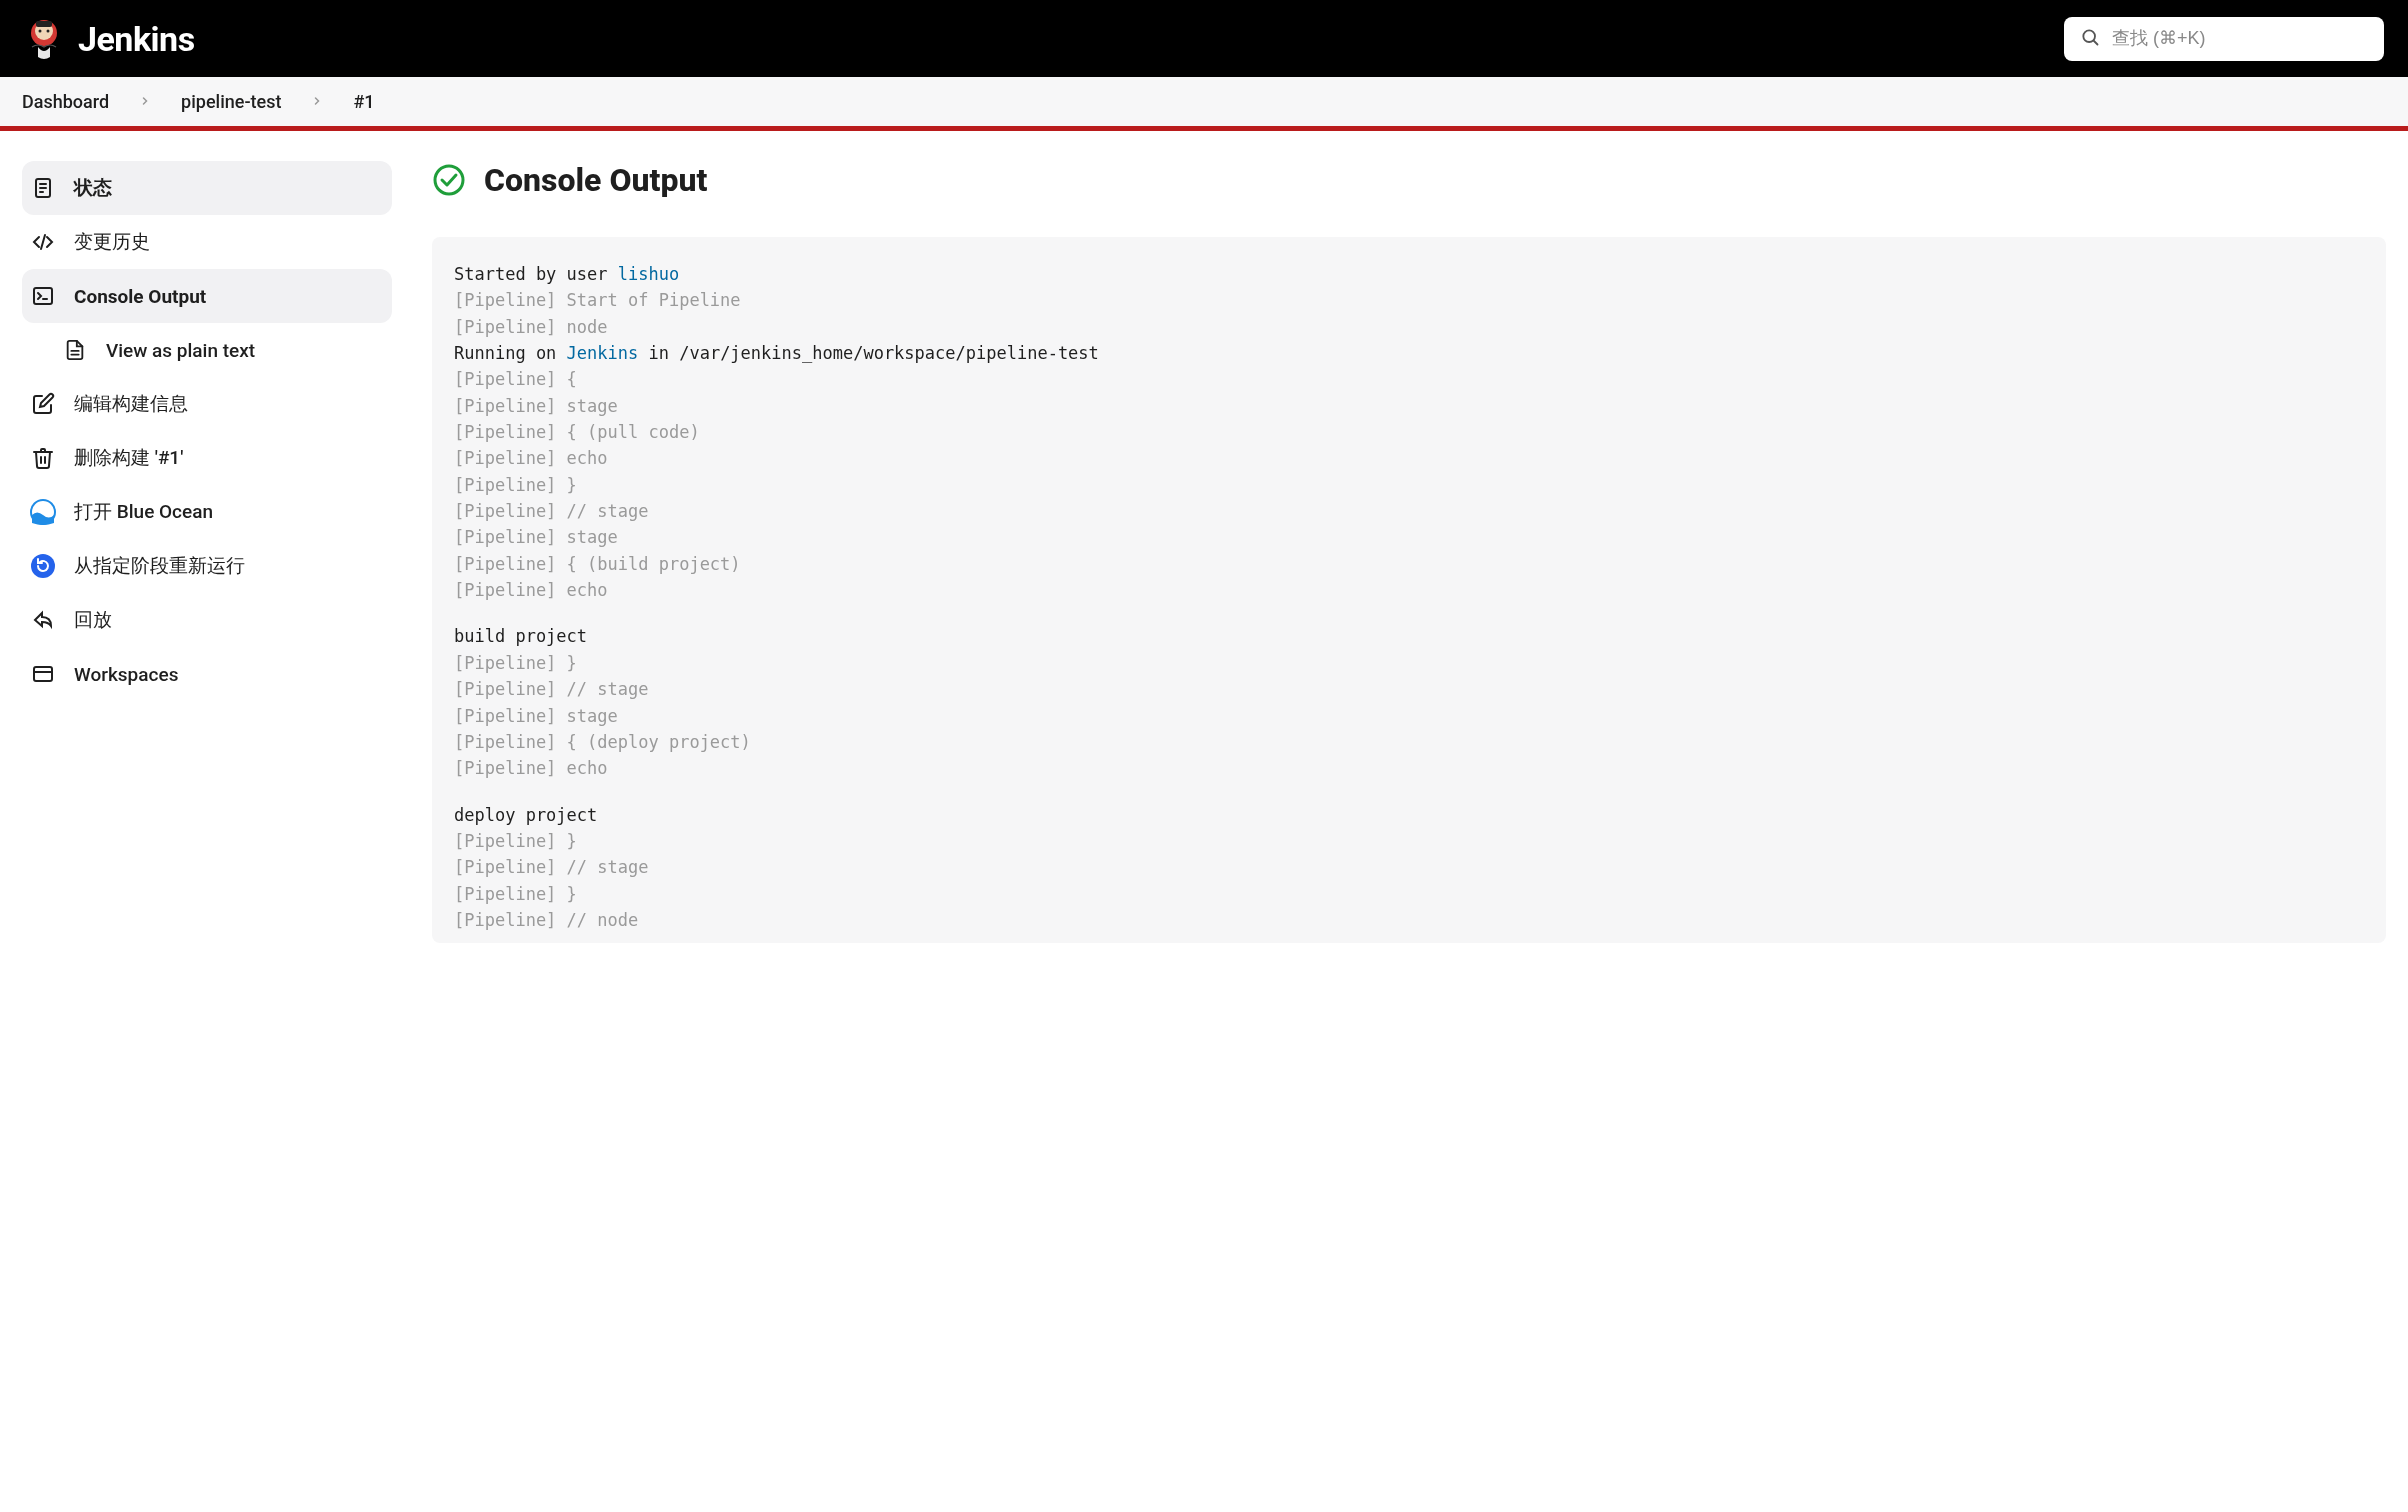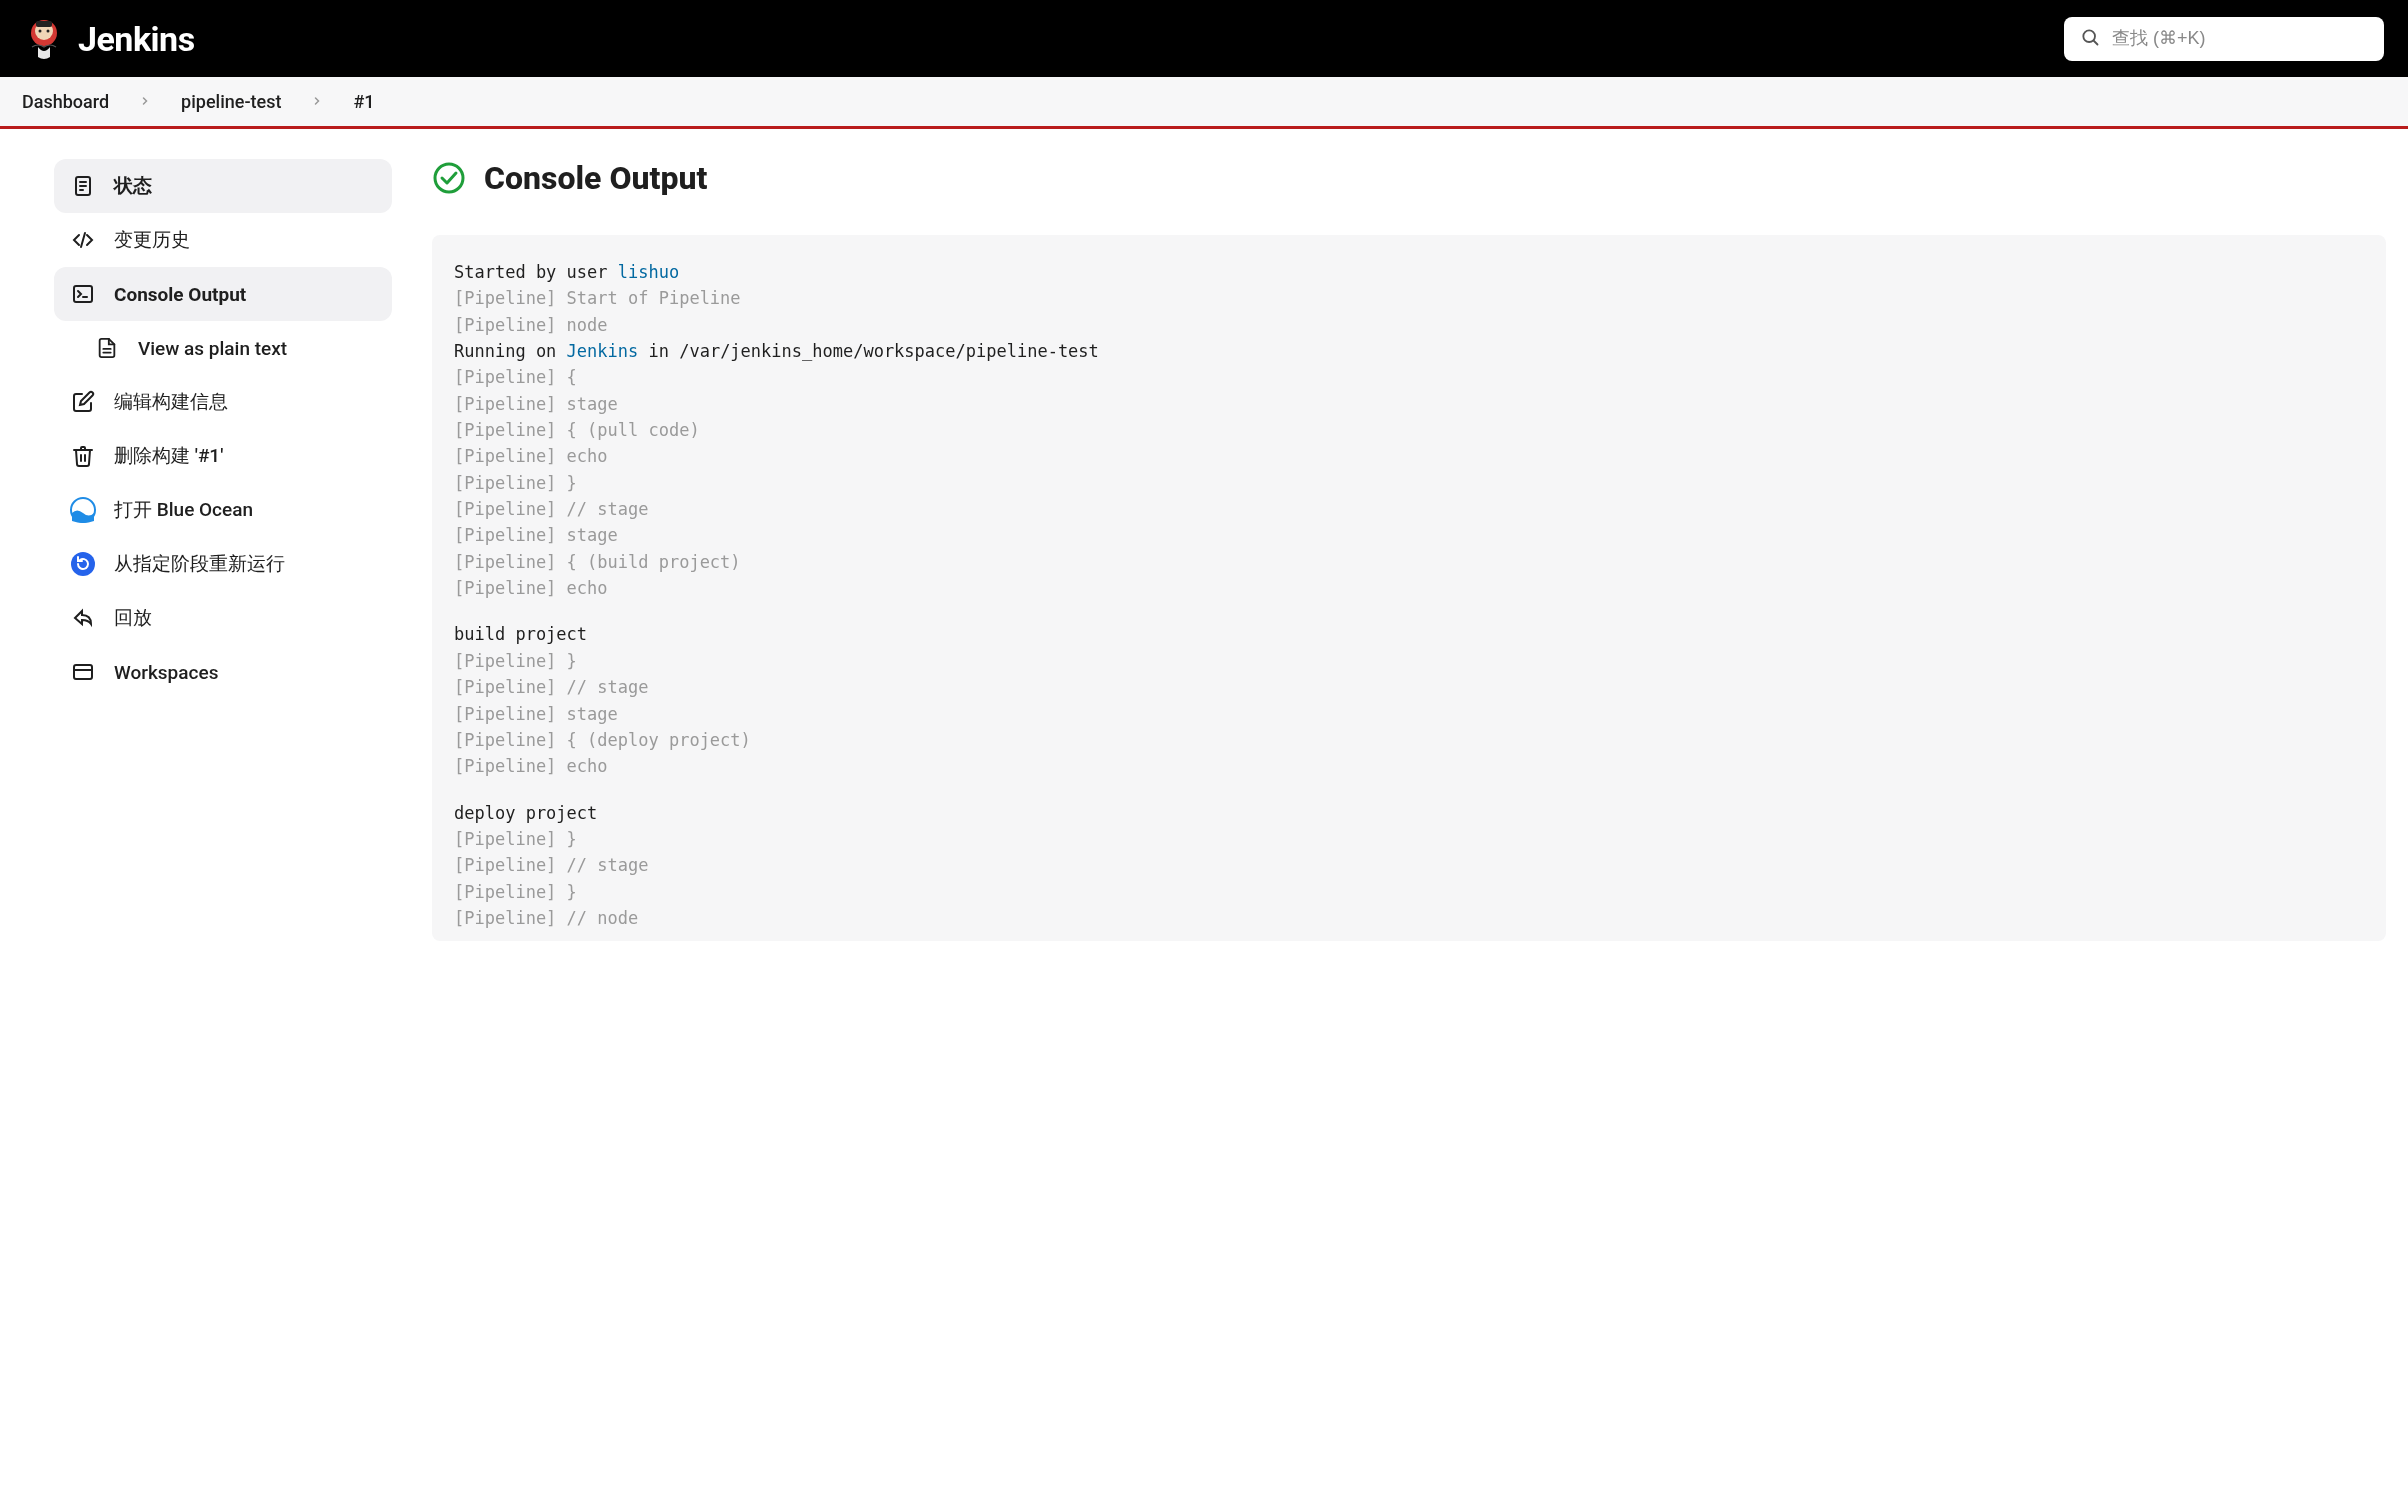--- a/index.html
+++ b/index.html
@@ -53,21 +53,21 @@
     outline: none;
     font-size: 18px;
     flex: 1;
     color: #333;
     background: transparent;
   }
   .search-input::placeholder { color: #888; }
 
   .breadcrumb-bar {
     background: #f7f7f8;
-    border-bottom: 3px solid #b91c1c;
+    border-bottom: 5px solid #b91c1c;
     padding: 14px 22px;
     display: flex;
     align-items: center;
     gap: 30px;
   }
   .breadcrumb-item {
     font-size: 18px;
     color: #1f1f1f;
     font-weight: 500;
     cursor: pointer;
@@ -83,27 +83,26 @@
     gap: 40px;
   }
   .sidebar {
     width: 370px;
     flex-shrink: 0;
   }
   .side-item {
     display: flex;
     align-items: center;
     gap: 18px;
-    padding: 14px 16px;
+    padding: 14px 8px;
     border-radius: 12px;
     font-size: 19px;
     font-weight: 500;
     color: #1f1f1f;
     cursor: pointer;
-    margin-left: 32px;
   }
   .side-item.active {
     background: #f1f1f3;
     font-weight: 700;
   }
   .side-item.sub {
     padding-left: 40px;
   }
   .side-icon {
     width: 26px;

